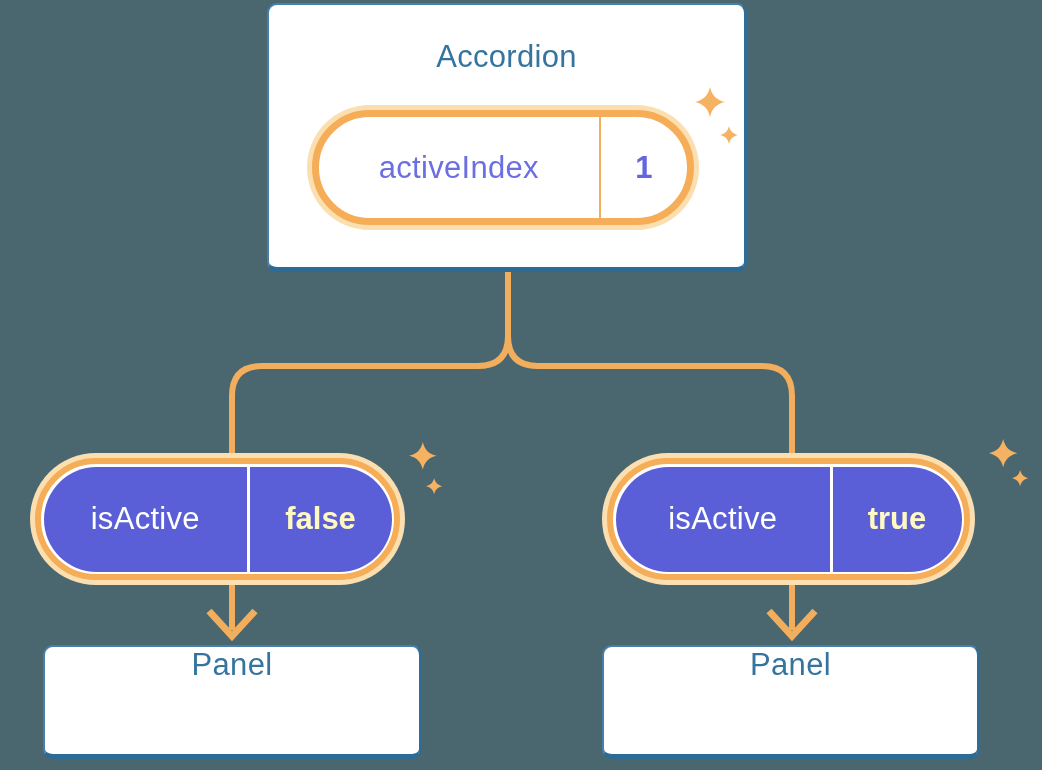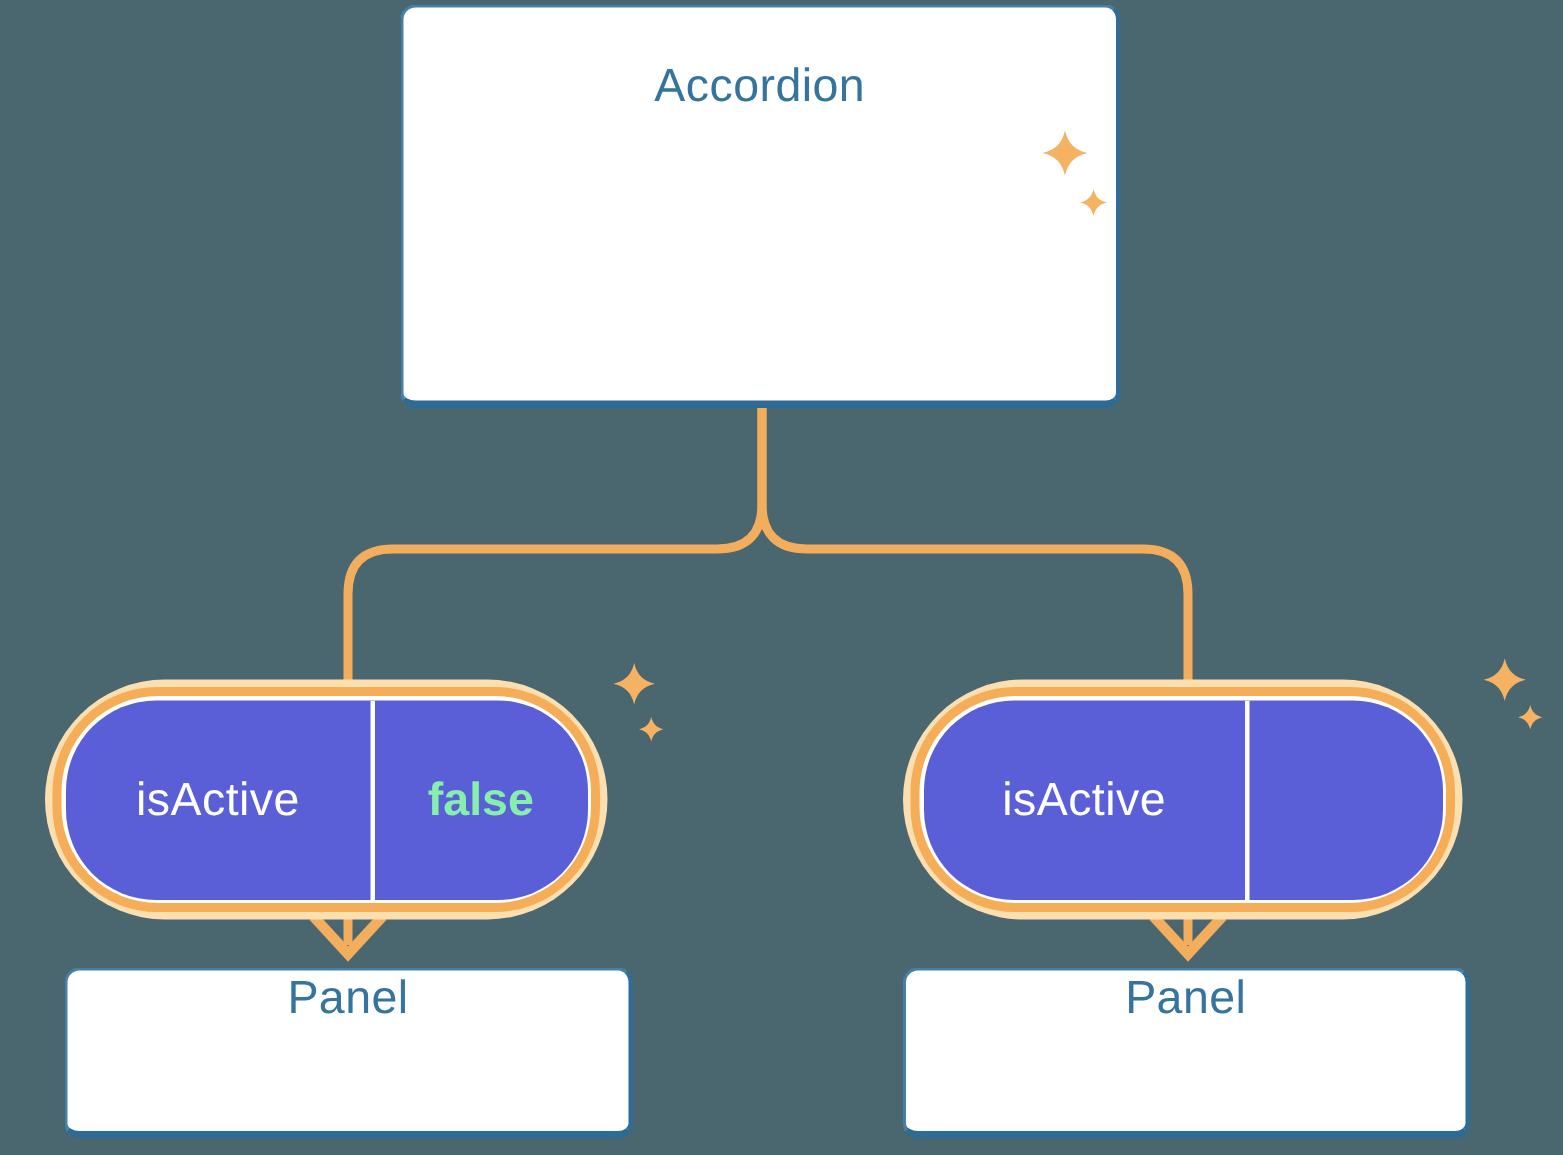--- a/index.html
+++ b/index.html
@@ -36,41 +36,41 @@
   }
   .state-name{
     flex:0 0 76%;display:flex;align-items:center;justify-content:center;
     font-size:31px;color:#6B6FE2;letter-spacing:.3px;
   }
   .state-divider{width:2px;background:#F3AE60;}
   .state-value{
     flex:1;display:flex;align-items:center;justify-content:center;
     font-size:31px;font-weight:700;color:#6366DE;
   }
-  .prop-halo{top:453px;width:375px;height:160px;}
+  .prop-halo{top:453px;width:375px;height:132px;}
   .prop-halo-left{left:30px;}
   .prop-halo-right{left:602px;width:373px;}
   .prop-ring{
     width:100%;height:100%;border-radius:70px;background:#FFFFFF;
     border:6px solid #F5AD57;padding:2.5px;overflow:hidden;
   }
   .prop-pill{
     width:100%;height:100%;border-radius:60px;background:#5A5FD8;
     display:flex;align-items:stretch;overflow:hidden;
   }
   .prop-name{
     display:flex;align-items:center;justify-content:center;
     font-size:31px;color:#FFFFFF;letter-spacing:.3px;
   }
   .prop-name-left{flex:0 0 58.5%;}
   .prop-name-right{flex:0 0 62%;}
   .prop-divider{width:2.5px;background:#FFFFFF;}
   .prop-value{
     flex:1;display:flex;align-items:center;justify-content:center;
-    font-size:31px;font-weight:700;color:#86efac;
+    font-size:31px;font-weight:700;color:#fef9c3;
   }
   
   .wires{position:absolute;left:0;top:0;z-index:1;}
   .sparkles{position:absolute;z-index:3;}
   .spark{fill:#F5B263;}
 </style>
 </head>
 <body>
 
 <div class="canvas">
@@ -79,20 +79,27 @@
     <path d="M508 270 V336 Q508 366 478 366 H262 Q232 366 232 396 V630" fill="none" stroke="#F2AE5C" stroke-width="6"></path>
     <path d="M508 270 V336 Q508 366 538 366 H762 Q792 366 792 396 V630" fill="none" stroke="#F2AE5C" stroke-width="6"></path>
     <path d="M209 611 L232 636 L255 611" fill="none" stroke="#F2AE5C" stroke-width="7"></path>
     <path d="M769 611 L792 636 L815 611" fill="none" stroke="#F2AE5C" stroke-width="7"></path>
   </svg>
 
   <div class="card root-card">
     <div class="card-title">Accordion</div>
   </div>
 
+  <div class="halo state-halo">
+    <div class="ring">
+      <div class="state-name">activeIndex</div>
+      <div class="state-divider"></div>
+      <div class="state-value">1</div>
+    </div>
+  </div>
 
   <svg class="sparkles" style="left:694px;top:86px" width="50" height="62" viewBox="0 0 50 62">
     <g transform="translate(1,1) scale(1.25)">
       <path class="spark" d="M12 0C13.6 6.8 17.2 10.4 24 12C17.2 13.6 13.6 17.2 12 24C10.4 17.2 6.8 13.6 0 12C6.8 10.4 10.4 6.8 12 0Z"></path>
     </g>
     <g transform="translate(26,40) scale(0.75)">
       <path class="spark" d="M12 0C13.6 6.8 17.2 10.4 24 12C17.2 13.6 13.6 17.2 12 24C10.4 17.2 6.8 13.6 0 12C6.8 10.4 10.4 6.8 12 0Z"></path>
     </g>
   </svg>
 
@@ -113,20 +120,21 @@
     <g transform="translate(18,37) scale(0.68)">
       <path class="spark" d="M12 0C13.6 6.8 17.2 10.4 24 12C17.2 13.6 13.6 17.2 12 24C10.4 17.2 6.8 13.6 0 12C6.8 10.4 10.4 6.8 12 0Z"></path>
     </g>
   </svg>
 
   <div class="halo prop-halo prop-halo-right">
     <div class="prop-ring">
       <div class="prop-pill">
         <div class="prop-name prop-name-right">isActive</div>
         <div class="prop-divider"></div>
+        <div class="prop-value">true</div>
       </div>
     </div>
   </div>
 
   <svg class="sparkles" style="left:988px;top:438px" width="50" height="56" viewBox="0 0 50 56">
     <g transform="translate(1,1) scale(1.18)">
       <path class="spark" d="M12 0C13.6 6.8 17.2 10.4 24 12C17.2 13.6 13.6 17.2 12 24C10.4 17.2 6.8 13.6 0 12C6.8 10.4 10.4 6.8 12 0Z"></path>
     </g>
     <g transform="translate(24,32) scale(0.68)">
       <path class="spark" d="M12 0C13.6 6.8 17.2 10.4 24 12C17.2 13.6 13.6 17.2 12 24C10.4 17.2 6.8 13.6 0 12C6.8 10.4 10.4 6.8 12 0Z"></path>

